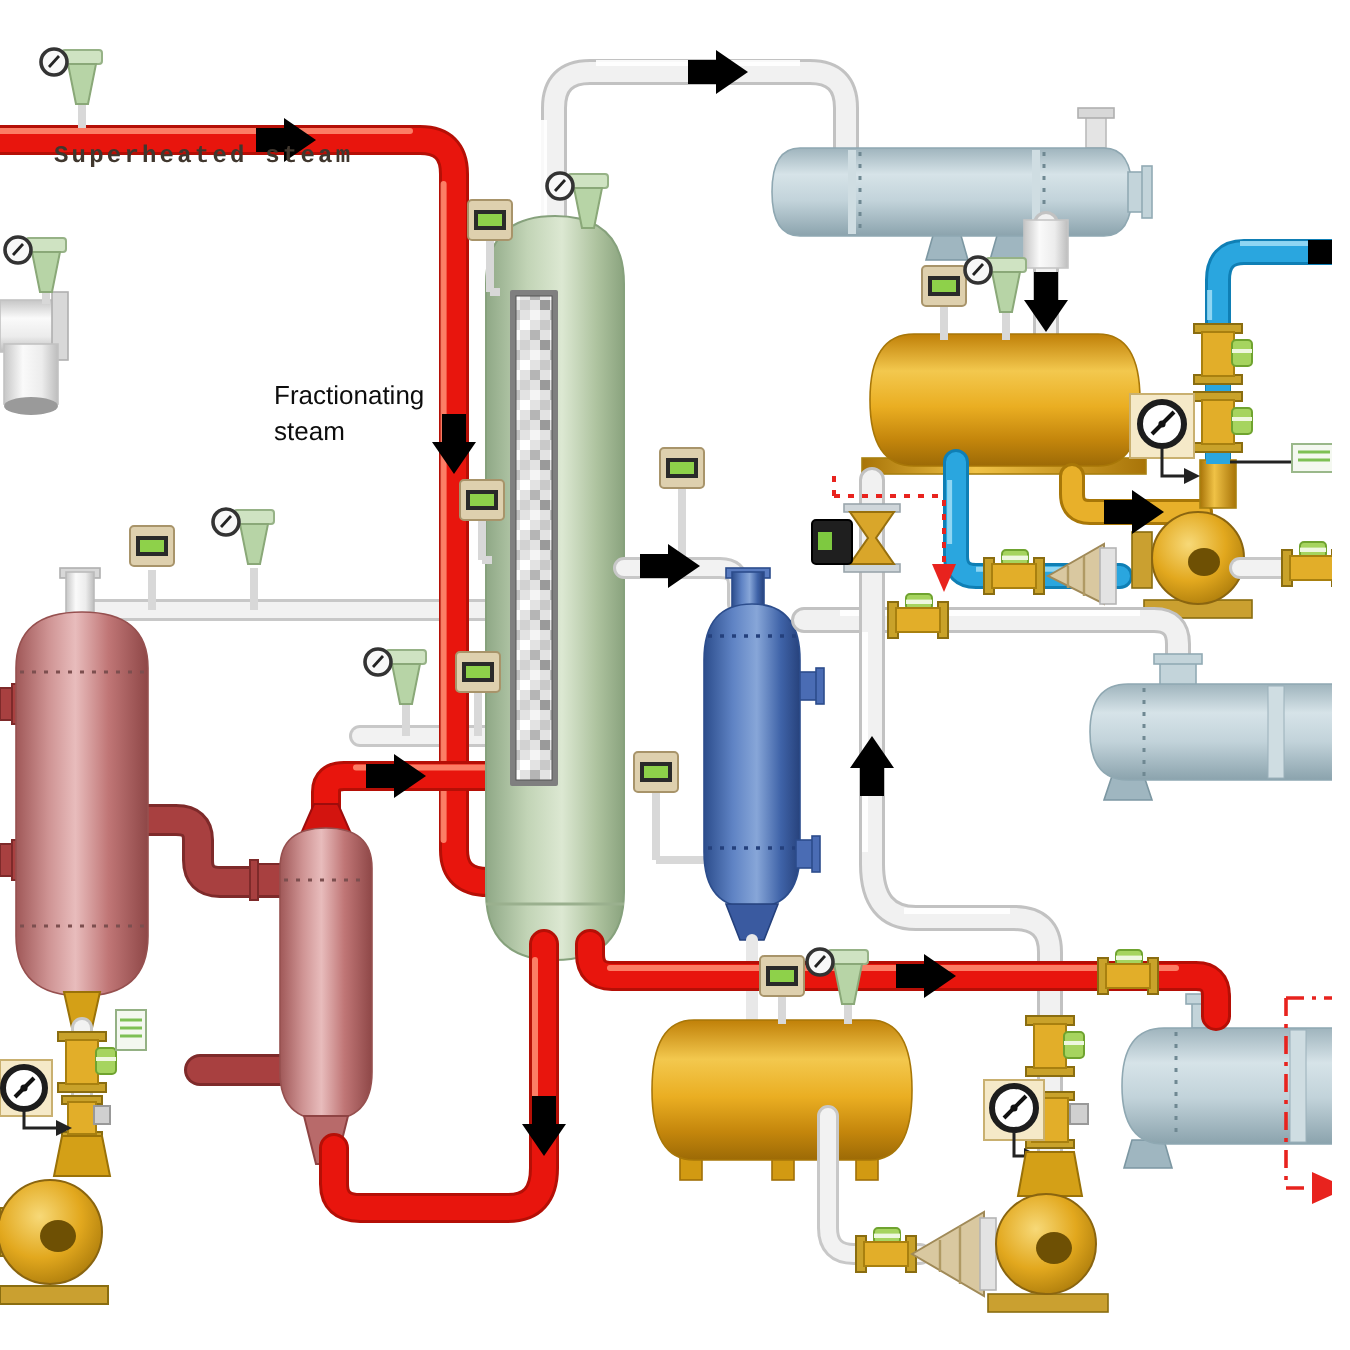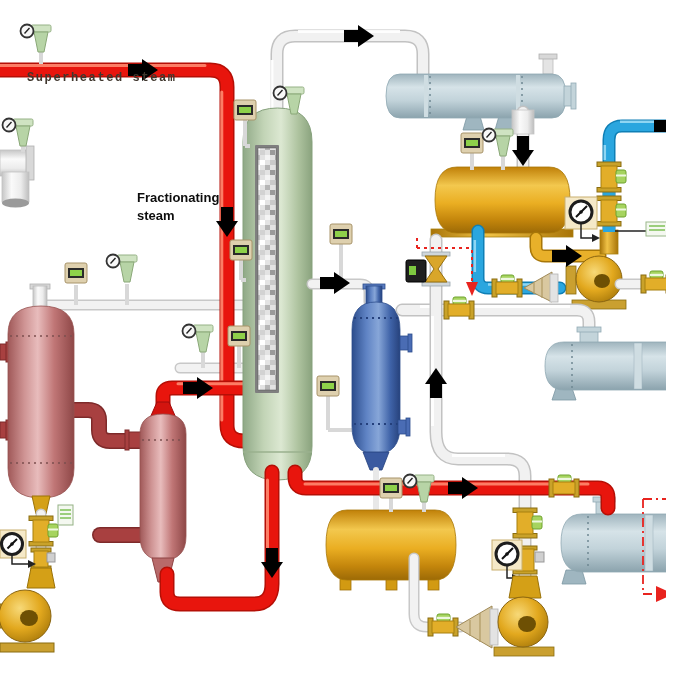--- a/index.html
+++ b/index.html
@@ -31,21 +31,21 @@
   .pipe-blue-hl{fill:none;stroke:#9adcf5;stroke-width:2.5;opacity:.9;}
   .pipe-gold-under{fill:none;stroke:#a87708;stroke-width:13;stroke-linecap:round;}
   .pipe-gold{fill:none;stroke:#e8b02a;stroke-width:10;stroke-linecap:round;}
   .signal{fill:none;stroke:#222;stroke-width:1.5;}
   .sig-head{fill:#222;}
   .dotted-red{fill:none;stroke:var(--signal-red);stroke-width:2;stroke-dasharray:3 4;}
   .dashdot-red{fill:none;stroke:var(--signal-red);stroke-width:1.8;stroke-dasharray:9 4 2 4;}
   .rivets{fill:none;stroke:#7c4f4f;stroke-width:1.5;stroke-dasharray:2 4;}
   .rivets-blue{fill:none;stroke:#24407c;stroke-width:1.8;stroke-dasharray:2 4;}
   .rivets-gray{fill:none;stroke:#6f8892;stroke-width:1.5;stroke-dasharray:2 4;}
-  .label{position:absolute;color:var(--label-text);font-weight:bold;font-size:13px;line-height:18px;}
+  .label{position:absolute;color:var(--label-text);font-weight:normal;font-size:13px;line-height:18px;}
   .steam-label{position:absolute;color:var(--steam-label-text);font-family:"Liberation Mono",monospace;
                font-size:12px;font-weight:bold;letter-spacing:1.6px;}
 </style>
 </head>
 <body>
 
 <div id="stage">
 <svg width="675" height="675" viewBox="0 0 675 675">
 <defs>
   <linearGradient id="pinkGrad" x1="0" y1="0" x2="1" y2="0">

